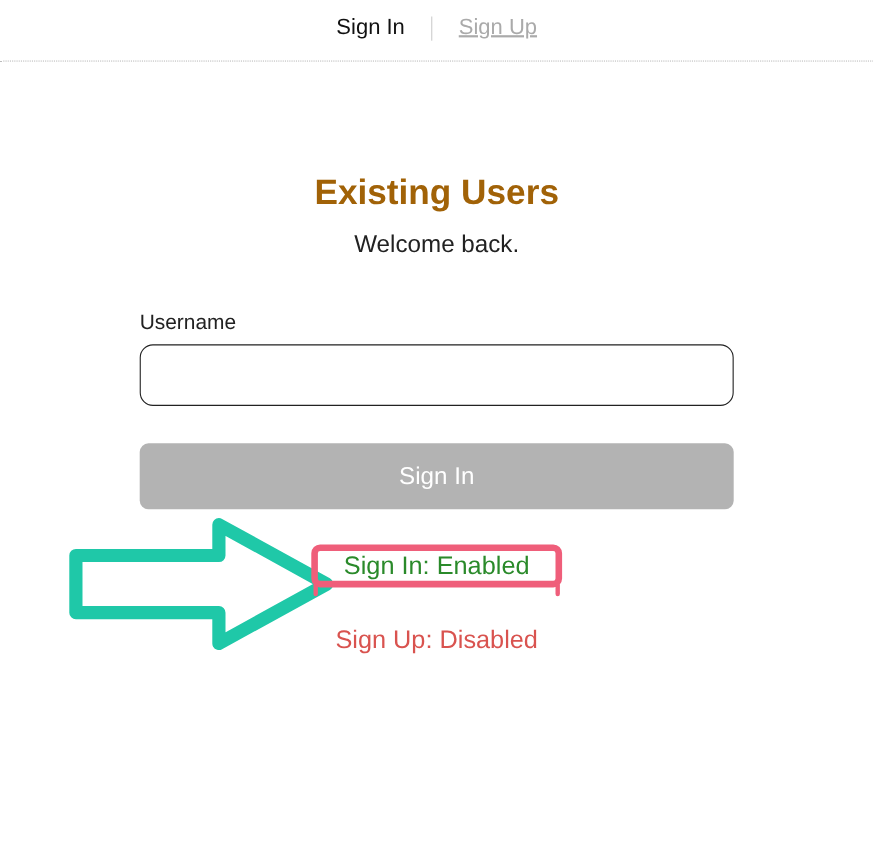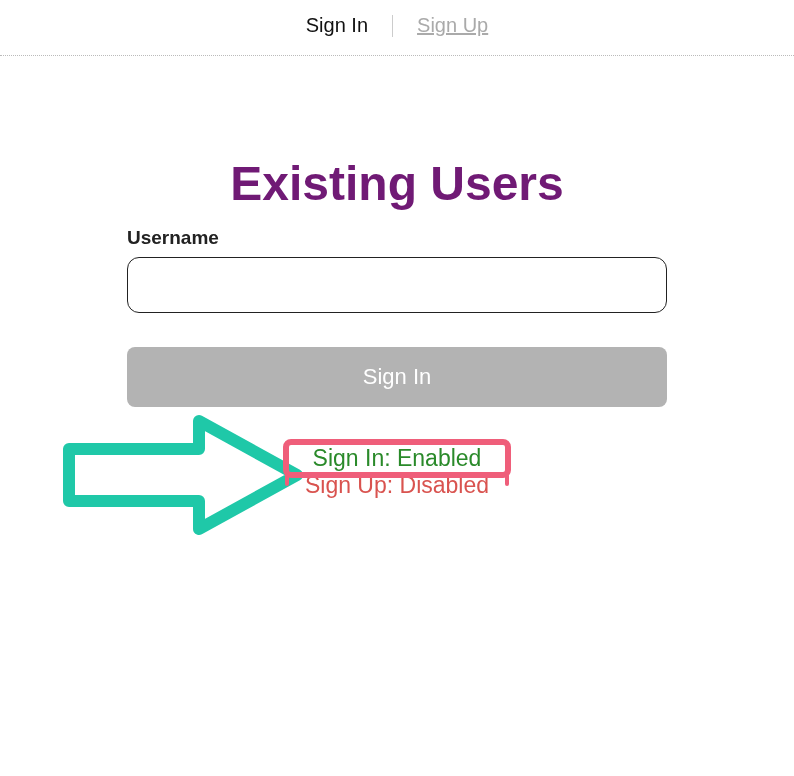--- a/index.html
+++ b/index.html
@@ -36,40 +36,39 @@
       height: 22px;
       background: #ccc;
     }
     .content {
       width: 540px;
       margin: 0 auto;
       padding-top: 100px;
       text-align: center;
     }
     .heading {
-      font-size: 48px;
+      font-size: 32px;
       font-weight: 700;
-      color: #701a75;
+      color: #a16207;
       margin-bottom: 16px;
     }
     .subheading {
       font-size: 22px;
       color: #222;
       margin-bottom: 48px;
     }
     .form-group {
       text-align: left;
       margin-bottom: 28px;
     }
     .form-label {
       font-size: 19px;
       color: #222;
       display: block;
       margin-bottom: 8px;
-      font-weight: bold;
     }
     .form-input {
       width: 100%;
       height: 56px;
       border: 1.5px solid #222;
       border-radius: 12px;
       font-size: 18px;
       padding: 0 16px;
       outline: none;
     }
@@ -84,20 +83,21 @@
       font-weight: 500;
       cursor: pointer;
       margin-top: 6px;
       margin-bottom: 32px;
     }
     .status-area {
       position: relative;
       display: flex;
       flex-direction: column;
       align-items: center;
+      gap: 40px;
       margin-top: 6px;
     }
     .status-enabled-wrapper {
       position: relative;
       display: inline-block;
     }
     .status-enabled {
       font-size: 23px;
       color: #2a8a2a;
       padding: 6px 24px;
@@ -141,20 +141,21 @@
 <body>
 
 <div class="tabs">
   <div class="tab">Sign In</div>
   <div class="tab-divider"></div>
   <div class="tab inactive">Sign Up</div>
 </div>
 
 <div class="content">
   <h1 class="heading">Existing Users</h1>
+  <p class="subheading">Welcome back.</p>
 
   <div class="form-group">
     <label class="form-label">Username</label>
     <input type="text" class="form-input" style="">
   </div>
 
 
   <button class="submit-btn">Sign In</button>
 
   <div class="status-area">

